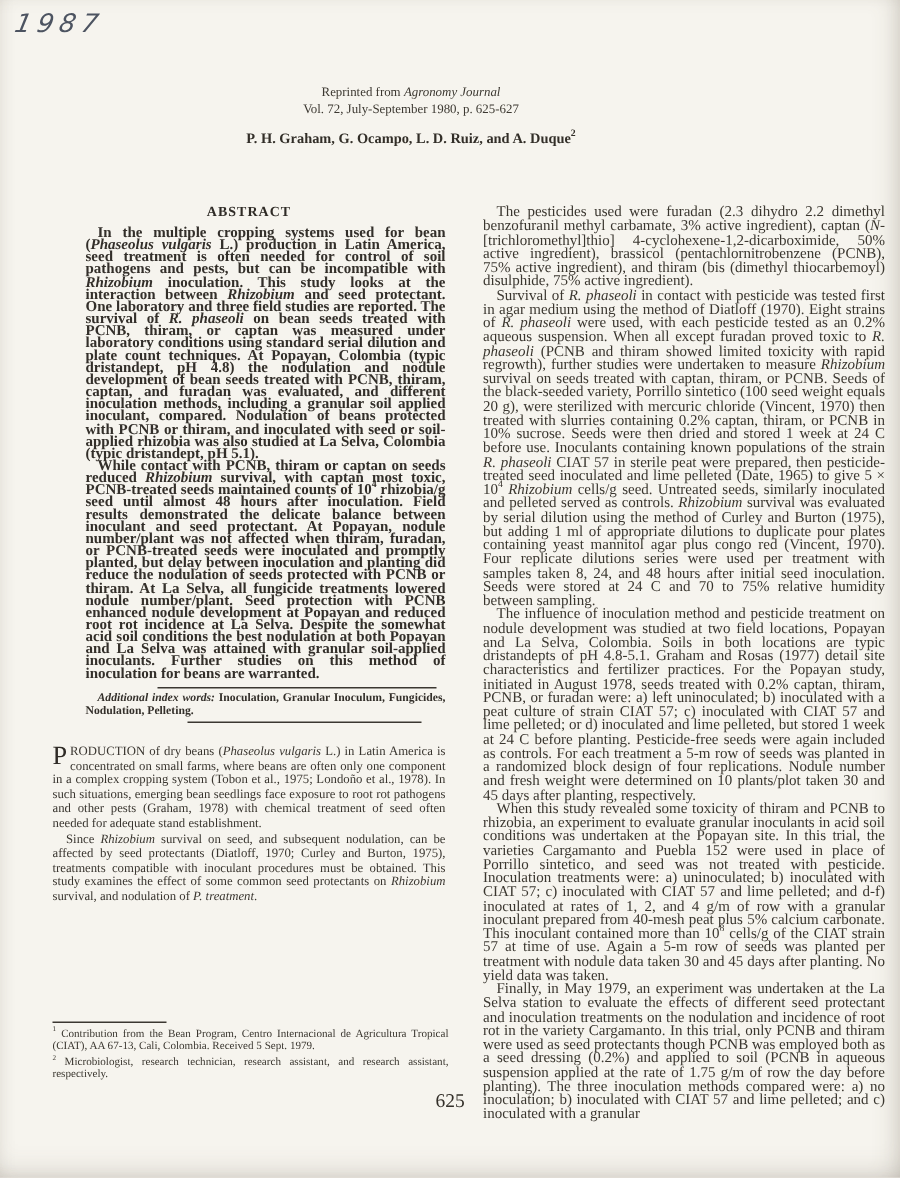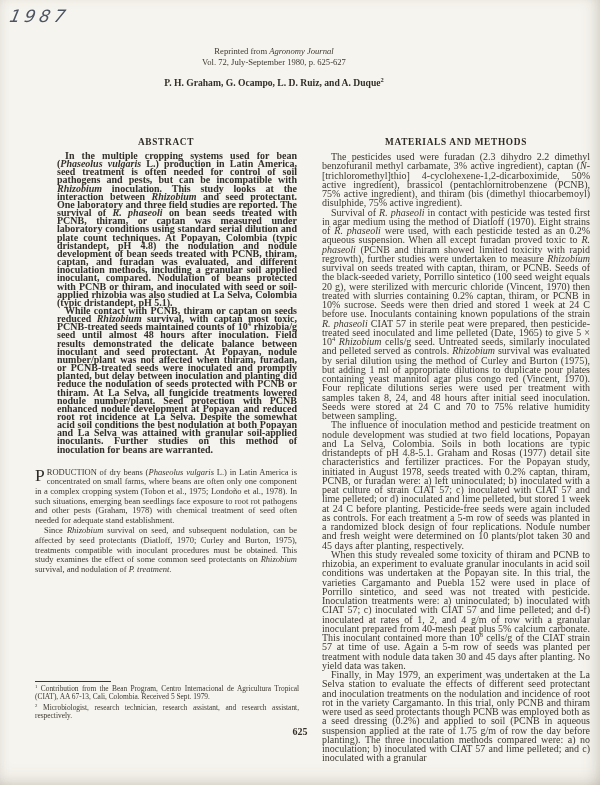--- a/index.html
+++ b/index.html
@@ -13,21 +13,21 @@
     font-family:"Liberation Serif", serif;
     color:#39352f;
     overflow:hidden;
   }
   .handwritten{
     position:absolute;top:6px;left:10px;
     font-family:"DejaVu Sans", sans-serif;
     font-style:italic;font-size:17px;letter-spacing:4px;
     color:#4d5461;transform:skewX(-12deg);
   }
-  .header{position:absolute;top:46px;left:0;width:548px;text-align:center;}
+  .header{position:absolute;top:56px;left:0;width:548px;text-align:center;}
   .reprint{font-size:8.6px;line-height:10.5px;color:#3c3831;}
   .title{margin-top:14px;font-size:13.6px;color:#2e2a25;letter-spacing:.2px;}
   .title sup{font-size:8px;}
   .authors{margin-top:10px;font-size:9.6px;font-weight:bold;color:#322e28;}
   .authors sup{font-size:6.5px;}
 
   .columns{position:absolute;top:137px;left:35px;display:flex;gap:25px;}
   .col-left{width:262px;}
   .col-right{width:268px;}
 
@@ -61,21 +61,21 @@
 
   .mm p{font-size:10px;line-height:9.25px;text-indent:9px;color:#3a362f;}
 
   .footnotes{position:absolute;left:35px;top:681px;width:264px;}
   .fn-rule{width:76px;height:1px;background:#3b3731;margin-bottom:3px;}
   .footnote{font-size:7.4px;line-height:8.4px;text-align:justify;color:#3a362f;}
   .footnote + .footnote{margin-top:2px;}
 
   .page-number{
     position:absolute;top:726px;left:50%;transform:translateX(-50%);
-    font-weight:bold;font-size:10px;color:#332f29;
+    font-weight:normal;font-size:13px;color:#332f29;
   }
 </style>
 </head>
 <body>
 
 <div class="page">
 
   <div class="handwritten">1987</div>
 
   <div class="header">
@@ -84,27 +84,31 @@
     <div class="authors">P. H. Graham, G. Ocampo, L. D. Ruiz, and A. Duque<sup>2</sup></div>
   </div>
 
   <div class="columns">
 
     <div class="col-left">
       <div class="sec-heading">ABSTRACT</div>
       <p class="abstract">In the multiple cropping systems used for bean (<i>Phaseolus vulgaris</i> L.) production in Latin America, seed treatment is often needed for control of soil pathogens and pests, but can be incompatible with <i>Rhizobium</i> inoculation. This study looks at the interaction between <i>Rhizobium</i> and seed protectant. One laboratory and three field studies are reported. The survival of <i>R. phaseoli</i> on bean seeds treated with PCNB, thiram, or captan was measured under laboratory conditions using standard serial dilution and plate count techniques. At Popayan, Colombia (typic dristandept, pH 4.8) the nodulation and nodule development of bean seeds treated with PCNB, thiram, captan, and furadan was evaluated, and different inoculation methods, including a granular soil applied inoculant, compared. Nodulation of beans protected with PCNB or thiram, and inoculated with seed or soil-applied rhizobia was also studied at La Selva, Colombia (typic dristandept, pH 5.1).</p>
       <p class="abstract">While contact with PCNB, thiram or captan on seeds reduced <i>Rhizobium</i> survival, with captan most toxic, PCNB-treated seeds maintained counts of 10<sup>4</sup> rhizobia/g seed until almost 48 hours after inoculation. Field results demonstrated the delicate balance between inoculant and seed protectant. At Popayan, nodule number/plant was not affected when thiram, furadan, or PCNB-treated seeds were inoculated and promptly planted, but delay between inoculation and planting did reduce the nodulation of seeds protected with PCNB or thiram. At La Selva, all fungicide treatments lowered nodule number/plant. Seed protection with PCNB enhanced nodule development at Popayan and reduced root rot incidence at La Selva. Despite the somewhat acid soil conditions the best nodulation at both Popayan and La Selva was attained with granular soil-applied inoculants. Further studies on this method of inoculation for beans are warranted.</p>
 
+      <div class="index-words-block">
+        <div class="iw-rule-top"></div>
+        <p class="index-words"><i>Additional index words:</i> Inoculation, Granular Inoculum, Fungicides, Nodulation, Pelleting.</p>
+        <div class="iw-rule-bottom"></div>
+      </div>
 
       <p class="body-text intro-first"><span class="dropcap">P</span><span>RODUCTION of dry beans (<i>Phaseolus vulgaris</i> L.) in Latin America is concentrated on small farms, where beans are often only one component in a complex cropping system (Tobon et al., 1975; Londoño et al., 1978). In such situations, emerging bean seedlings face exposure to root rot pathogens and other pests (Graham, 1978) with chemical treatment of seed often needed for adequate stand establishment.</span></p>
       <p class="body-text intro-next">Since <i>Rhizobium</i> survival on seed, and subsequent nodulation, can be affected by seed protectants (Diatloff, 1970; Curley and Burton, 1975), treatments compatible with inoculant procedures must be obtained. This study examines the effect of some common seed protectants on <i>Rhizobium</i> survival, and nodulation of <i>P. treatment</i>.</p>
     </div>
 
     <div class="col-right mm">
-      <div class="sec-heading">MATERIALS AND METHODS</div>
       <p>The pesticides used were furadan (2.3 dihydro 2.2 dimethyl benzofuranil methyl carbamate, 3% active ingredient), captan (<i>N</i>-[trichloromethyl]thio] 4-cyclohexene-1,2-dicarboximide, 50% active ingredient), brassicol (pentachlornitrobenzene (PCNB), 75% active ingredient), and thiram (bis (dimethyl thiocarbemoyl) disulphide, 75% active ingredient).</p>
       <p>Survival of <i>R. phaseoli</i> in contact with pesticide was tested first in agar medium using the method of Diatloff (1970). Eight strains of <i>R. phaseoli</i> were used, with each pesticide tested as an 0.2% aqueous suspension. When all except furadan proved toxic to <i>R. phaseoli</i> (PCNB and thiram showed limited toxicity with rapid regrowth), further studies were undertaken to measure <i>Rhizobium</i> survival on seeds treated with captan, thiram, or PCNB. Seeds of the black-seeded variety, Porrillo sintetico (100 seed weight equals 20 g), were sterilized with mercuric chloride (Vincent, 1970) then treated with slurries containing 0.2% captan, thiram, or PCNB in 10% sucrose. Seeds were then dried and stored 1 week at 24 C before use. Inoculants containing known populations of the strain <i>R. phaseoli</i> CIAT 57 in sterile peat were prepared, then pesticide-treated seed inoculated and lime pelleted (Date, 1965) to give 5 × 10<sup>4</sup> <i>Rhizobium</i> cells/g seed. Untreated seeds, similarly inoculated and pelleted served as controls. <i>Rhizobium</i> survival was evaluated by serial dilution using the method of Curley and Burton (1975), but adding 1 ml of appropriate dilutions to duplicate pour plates containing yeast mannitol agar plus congo red (Vincent, 1970). Four replicate dilutions series were used per treatment with samples taken 8, 24, and 48 hours after initial seed inoculation. Seeds were stored at 24 C and 70 to 75% relative humidity between sampling.</p>
       <p>The influence of inoculation method and pesticide treatment on nodule development was studied at two field locations, Popayan and La Selva, Colombia. Soils in both locations are typic dristandepts of pH 4.8-5.1. Graham and Rosas (1977) detail site characteristics and fertilizer practices. For the Popayan study, initiated in August 1978, seeds treated with 0.2% captan, thiram, PCNB, or furadan were: a) left uninoculated; b) inoculated with a peat culture of strain CIAT 57; c) inoculated with CIAT 57 and lime pelleted; or d) inoculated and lime pelleted, but stored 1 week at 24 C before planting. Pesticide-free seeds were again included as controls. For each treatment a 5-m row of seeds was planted in a randomized block design of four replications. Nodule number and fresh weight were determined on 10 plants/plot taken 30 and 45 days after planting, respectively.</p>
       <p>When this study revealed some toxicity of thiram and PCNB to rhizobia, an experiment to evaluate granular inoculants in acid soil conditions was undertaken at the Popayan site. In this trial, the varieties Cargamanto and Puebla 152 were used in place of Porrillo sintetico, and seed was not treated with pesticide. Inoculation treatments were: a) uninoculated; b) inoculated with CIAT 57; c) inoculated with CIAT 57 and lime pelleted; and d-f) inoculated at rates of 1, 2, and 4 g/m of row with a granular inoculant prepared from 40-mesh peat plus 5% calcium carbonate. This inoculant contained more than 10<sup>8</sup> cells/g of the CIAT strain 57 at time of use. Again a 5-m row of seeds was planted per treatment with nodule data taken 30 and 45 days after planting. No yield data was taken.</p>
       <p>Finally, in May 1979, an experiment was undertaken at the La Selva station to evaluate the effects of different seed protectant and inoculation treatments on the nodulation and incidence of root rot in the variety Cargamanto. In this trial, only PCNB and thiram were used as seed protectants though PCNB was employed both as a seed dressing (0.2%) and applied to soil (PCNB in aqueous suspension applied at the rate of 1.75 g/m of row the day before planting). The three inoculation methods compared were: a) no inoculation; b) inoculated with CIAT 57 and lime pelleted; and c) inoculated with a granular</p>
     </div>
 
   </div>
 
   <div class="footnotes">

